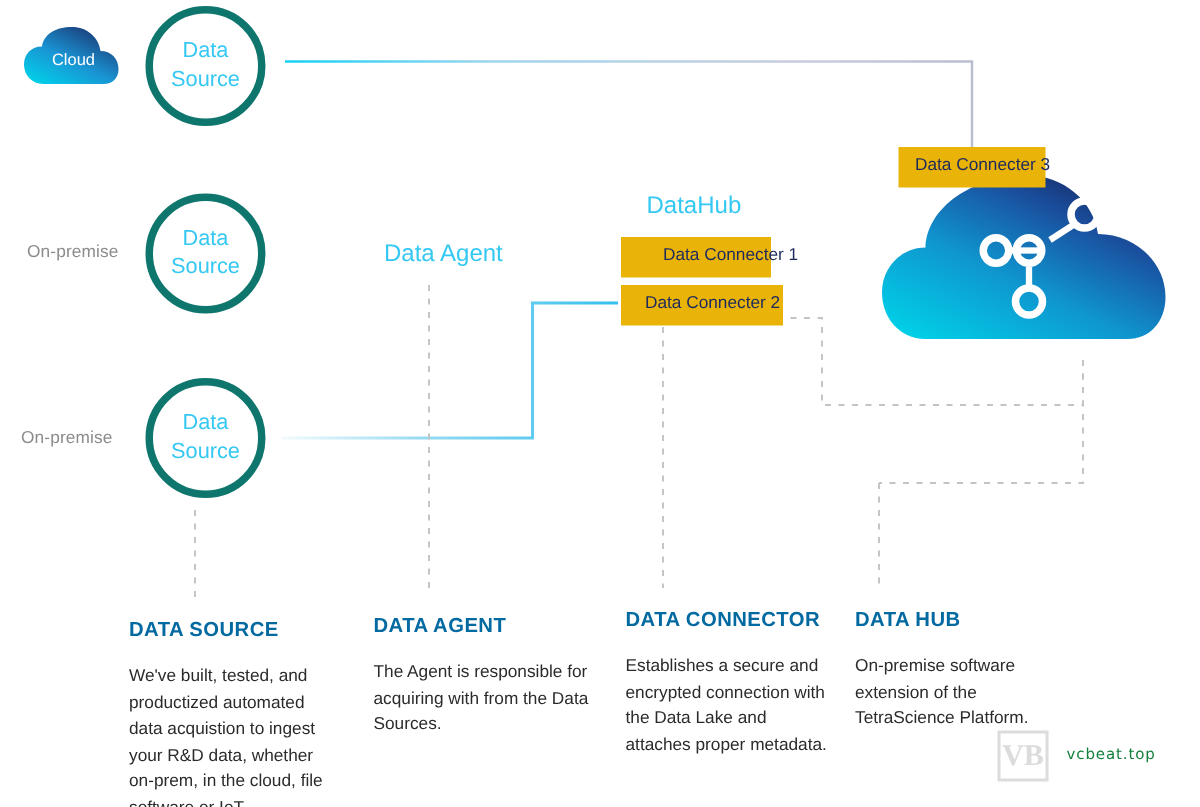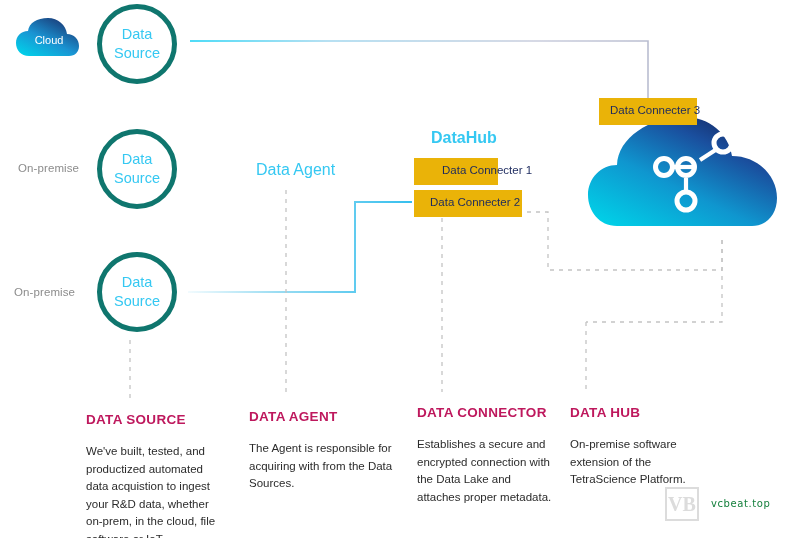--- a/index.html
+++ b/index.html
@@ -66,39 +66,38 @@
   }
 
   
   .node-label {
     color: #35c8f2;
     font-size: 16px;
     white-space: nowrap;
   }
   .node-label.hub {
     font-size: 16px;
-    font-weight: bold;
   }
 
   
   .chip {
     background: #eab308;
     color: #1c2a5e;
     font-size: 11.5px;
     padding: 7px 11px 8px 11px;
     box-sizing: border-box;
     white-space: nowrap;
     line-height: 1;
   }
 
   
   .col-title {
     font-size: 13.5px;
     font-weight: bold;
-    color: #be185d;
+    color: #0369a1;
     letter-spacing: 0.3px;
     white-space: nowrap;
   }
   .col-body {
     font-size: 11.5px;
     line-height: 17.5px;
     color: #2b2b2b;
   }
 
   
@@ -238,21 +237,21 @@
 
   <div class="abs ds-circle" style="left:97px; top:252px;">
     <span>Data</span>
     <span>Source</span>
   </div>
 
   <div class="abs node-label" style="left:256px; top:161px;">Data Agent</div>
 
   <div class="abs node-label hub" style="left:431px; top:129px;">DataHub</div>
 
-  <div class="abs chip" style="left:414px; top:158px; width:84px;padding-left:28px;">Data Connecter 1</div>
+  <div class="abs chip" style="left:414px; top:158px; width:100px;padding-left:28px;">Data Connecter 1</div>
 
   <div class="abs chip" style="left:414px; top:190px; width:108px;padding-left:16px;">Data Connecter 2</div>
 
   <div class="abs chip" style="left:599px; top:98px; width:98px;">Data Connecter 3</div>
 
   <div class="abs" style="left:86px; top:412px; width:140px;">
     <div class="col-title">DATA SOURCE</div>
     <div class="col-body" style="margin-top:16px;">We've built, tested, and productized automated data acquistion to ingest your R&amp;D data, whether on-prem, in the cloud, file software or IoT.</div>
   </div>
 

